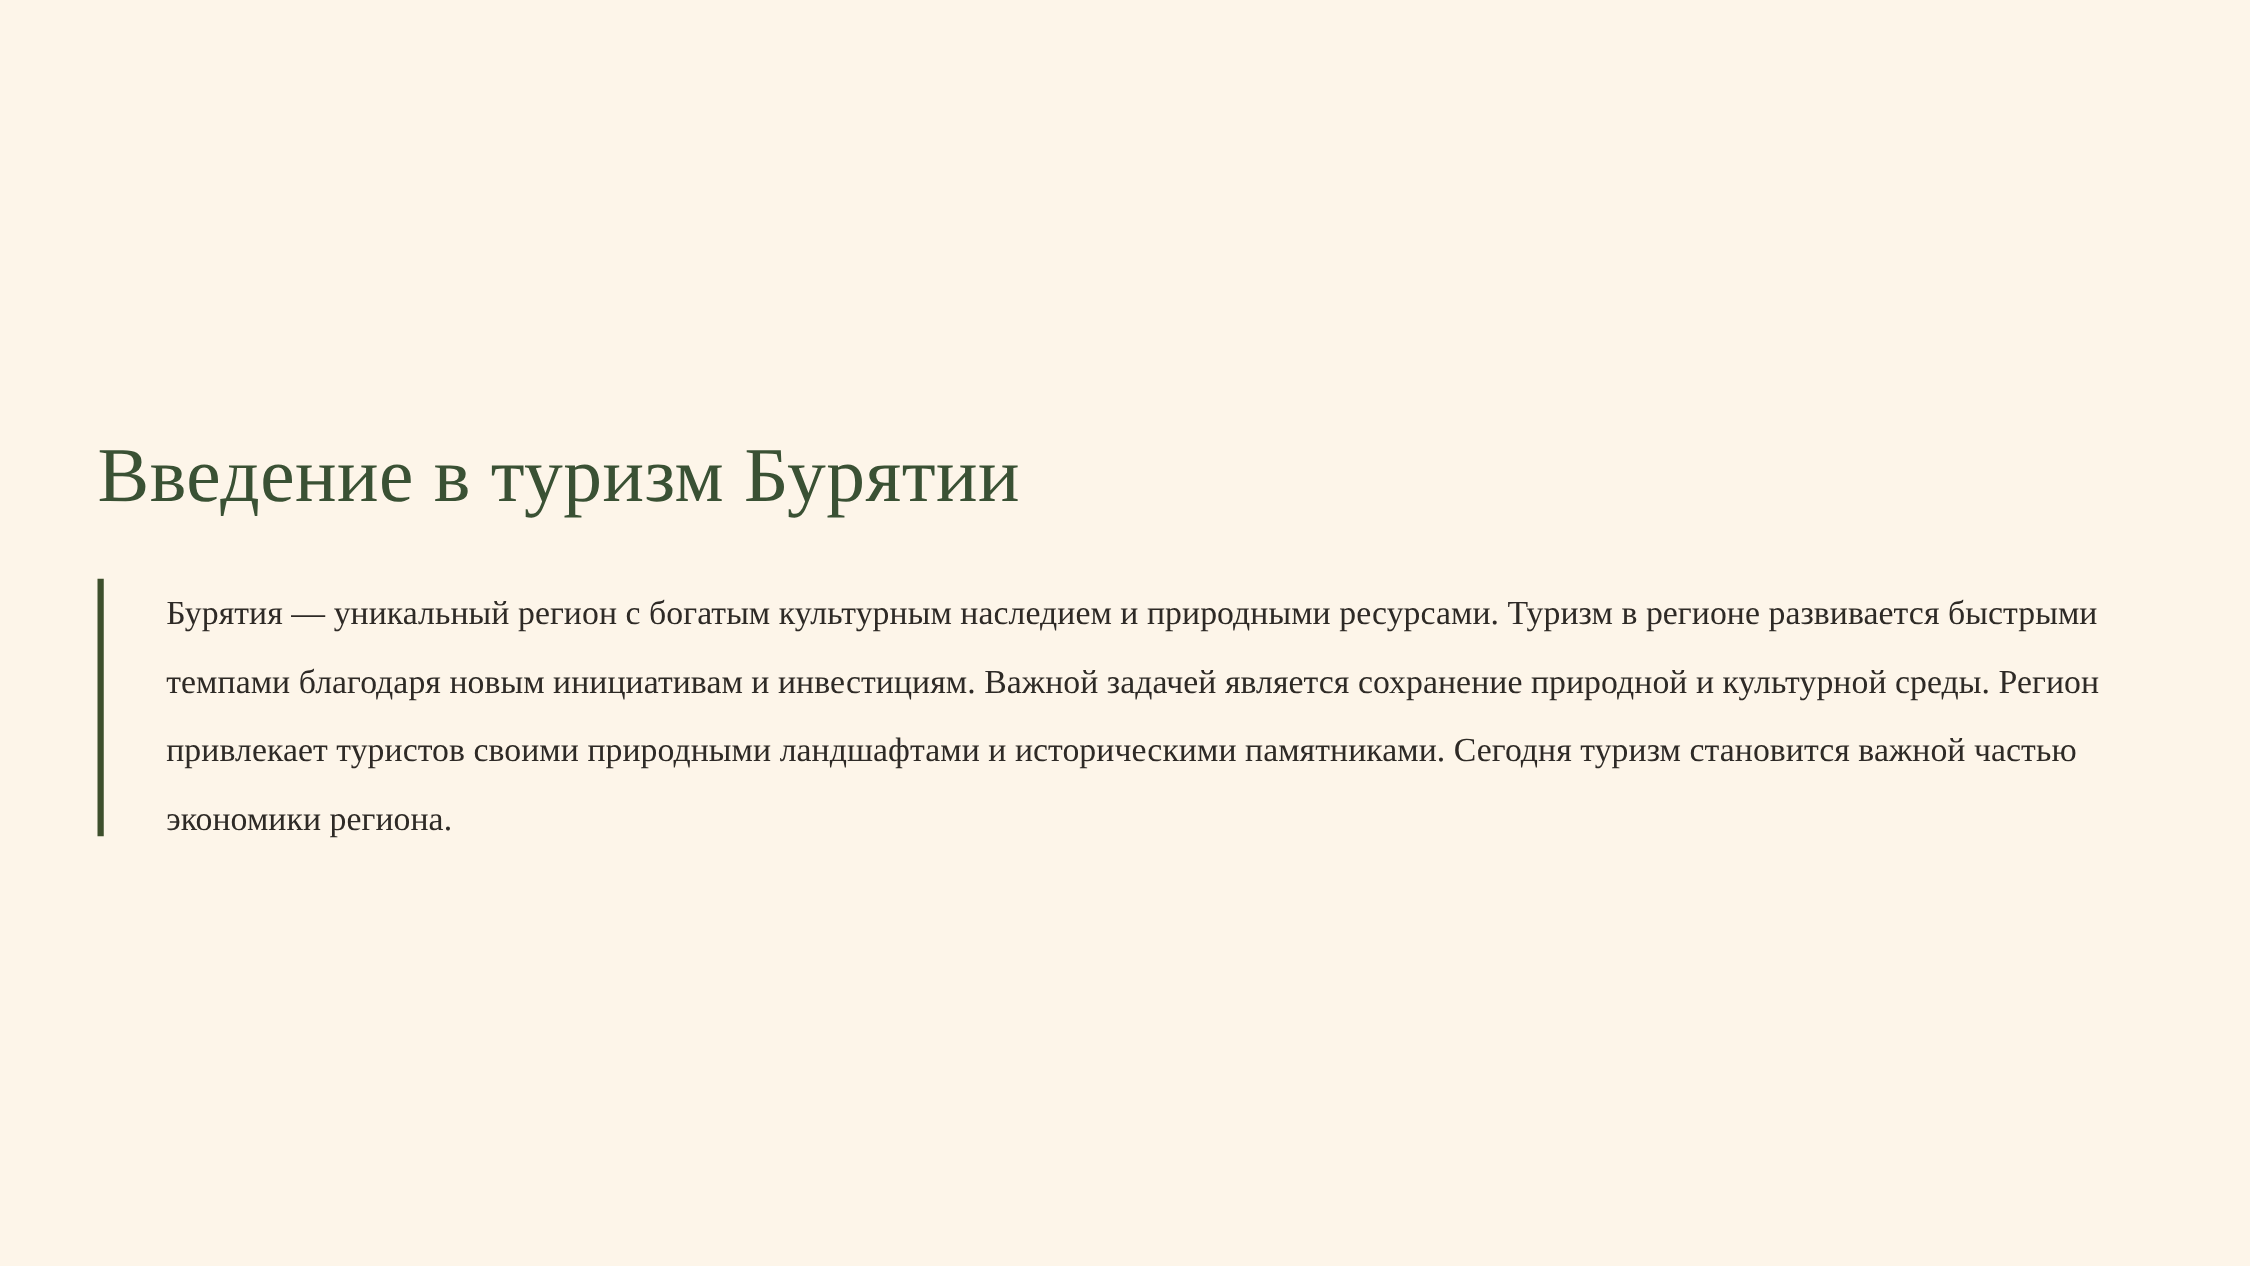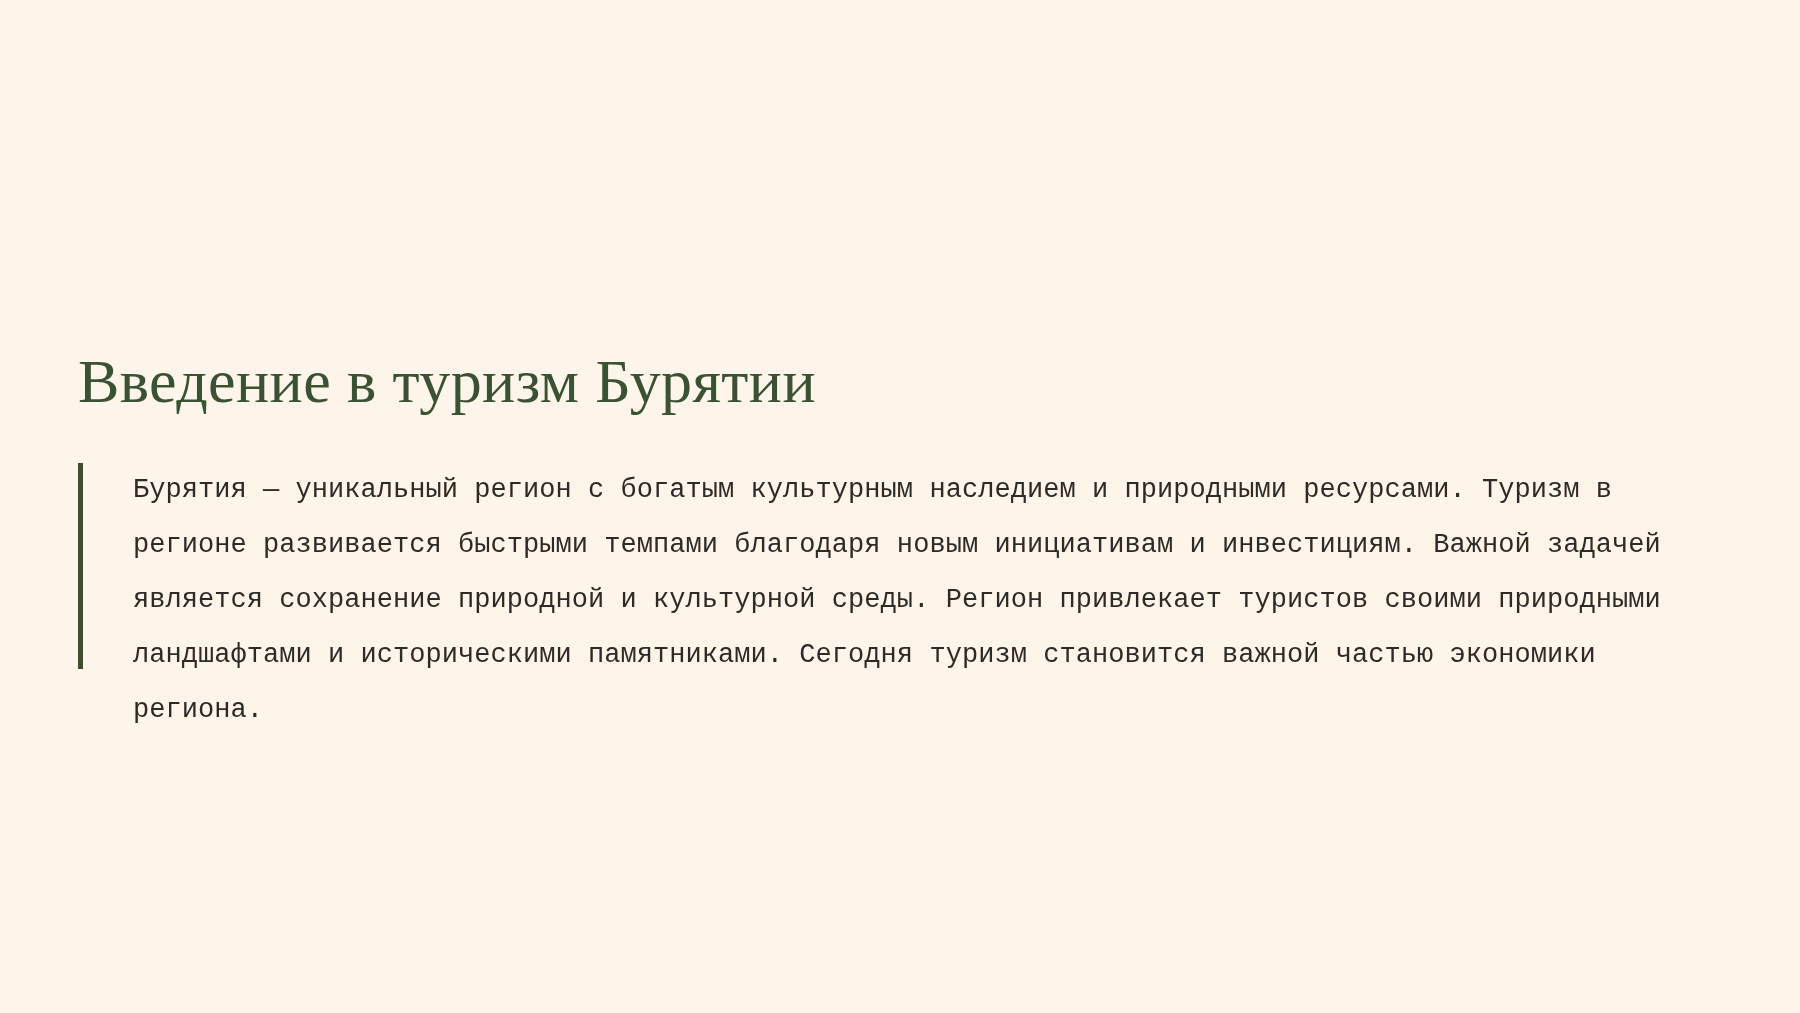--- a/index.html
+++ b/index.html
@@ -57,21 +57,21 @@
     top: 0;
     width: 5px;
     height: 206px;
     background: #3d4f2c;
     border-radius: 0;
   }
 
   .intro-paragraph {
     margin: 0;
     padding: 0;
-    font-family: Liberation Mono, monospace;
+    font-family: Liberation Serif, serif;
     font-weight: 400;
     font-size: 27px;
     line-height: 55px;
     color: #2e2a26;
     letter-spacing: 0.05px;
     max-width: 1600px;
     text-align: left;
   }
 </style>
 </head>

